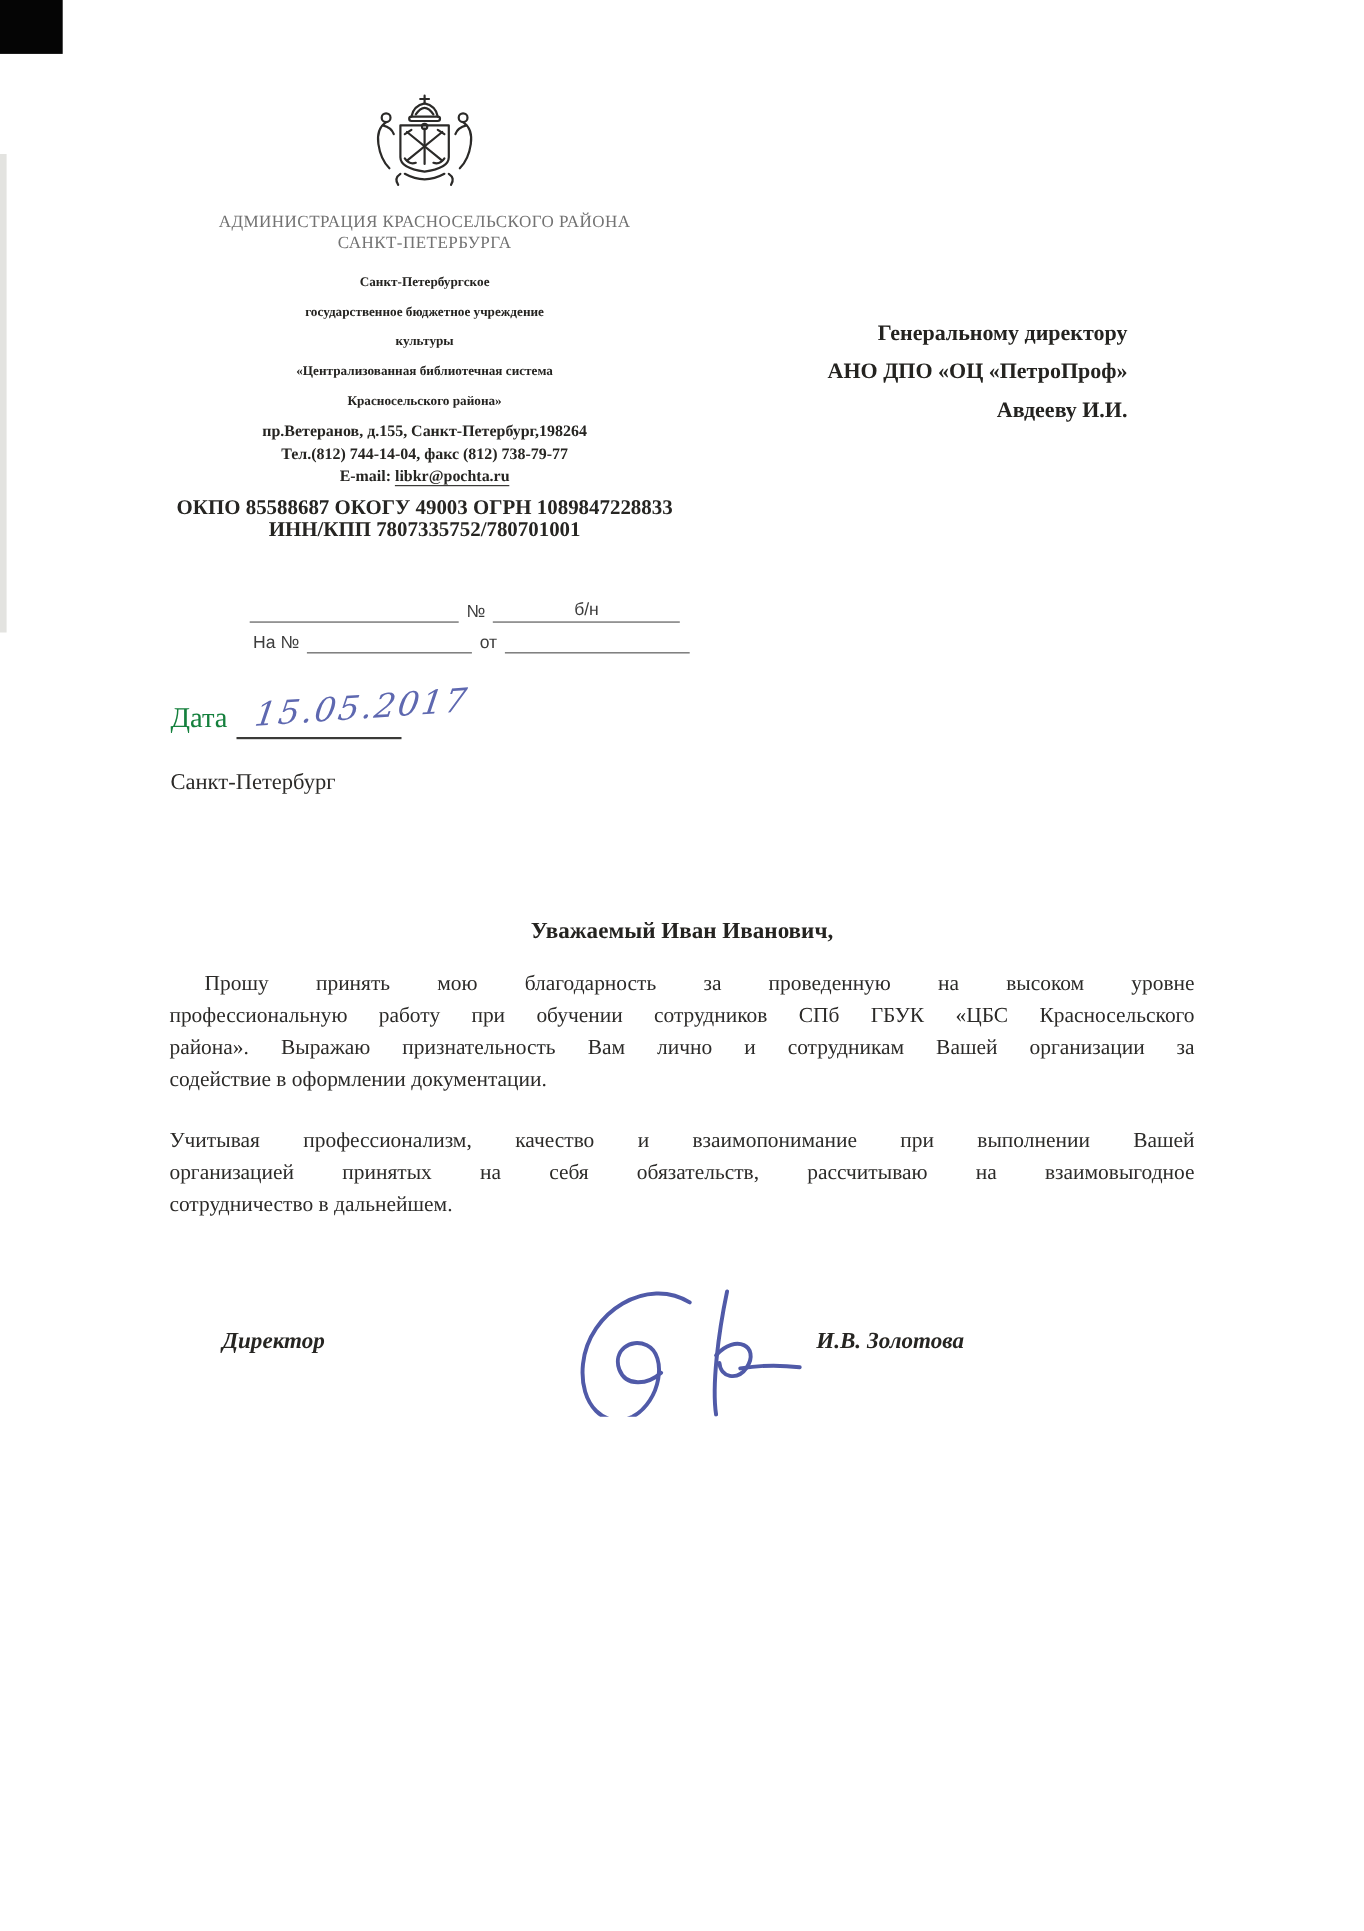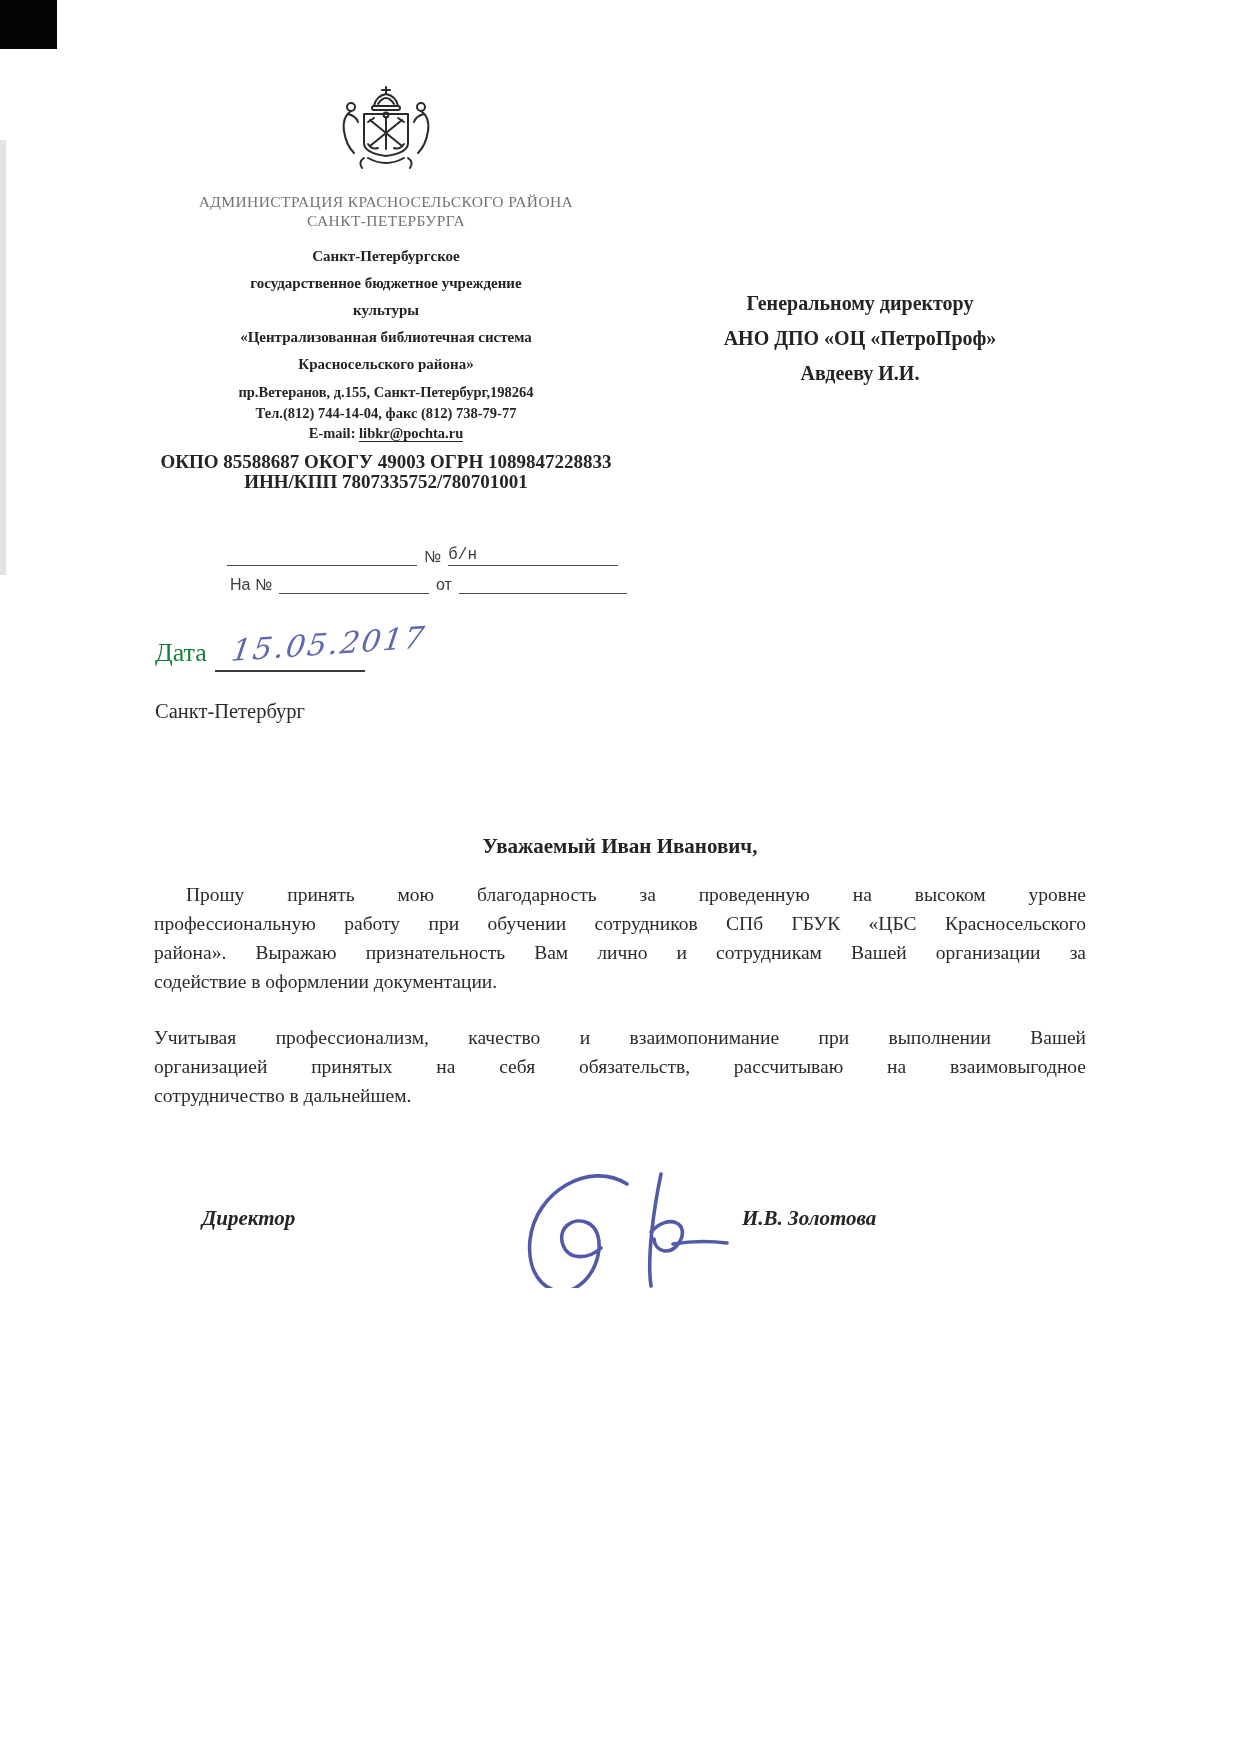--- a/index.html
+++ b/index.html
@@ -8,35 +8,35 @@
     font-family:"Liberation Serif", serif;color:#262522;overflow:hidden;
   }
   
   .scan-corner{position:absolute;left:0;top:0;width:57px;height:49px;background:#050505;}
   .scan-edge{position:absolute;left:0;top:140px;width:6px;height:435px;background:#e3e3e0;}
 
   
   .lh{position:absolute;left:150px;width:472px;text-align:center;}
   .coat{top:84px;height:94px;display:flex;justify-content:center;}
   .admin{top:192px;font-size:15.5px;line-height:19px;letter-spacing:.4px;color:#737373;}
-  .org{top:243px;font-size:15px;line-height:27px;font-weight:bold;color:#242320;}
+  .org{top:243px;font-size:12px;line-height:27px;font-weight:bold;color:#242320;}
   .addr{top:382px;font-size:14.5px;line-height:20.5px;font-weight:bold;}
   .codes{top:452px;font-size:19px;line-height:20px;font-weight:bold;}
   .email-underline{border-bottom:1.5px solid #262522;}
 
   
-  .recipient{position:absolute;left:695px;top:286px;width:330px;text-align:center;
+  .recipient{position:absolute;left:695px;top:286px;width:330px;text-align:right;
     font-weight:bold;font-size:20px;line-height:35px;color:#242320;}
 
   
   .refline{position:absolute;font-family:"Liberation Sans", sans-serif;
     font-size:16px;color:#3d3d3d;display:flex;align-items:flex-end;}
   .ref1{left:227px;top:546px;}
   .ref2{left:230px;top:574px;}
-  .uline{display:inline-block;border-bottom:1.6px solid #4c4c4c;height:19px;font-family:Liberation Mono, monospace;}
+  .uline{display:inline-block;border-bottom:1.6px solid #4c4c4c;height:19px;text-align:center;}
   .reflabel{margin:0 7px;}
 
   
   .date-row{position:absolute;left:155px;top:638px;}
   .date-label{font-size:26px;color:#15803d;margin-top:16px;}
   .date-hand{position:absolute;left:78px;top:-12px;width:200px;
     font-family:"DejaVu Serif", serif;font-style:italic;font-size:30px;
     color:#5e68b0;letter-spacing:2px;transform:skewX(-12deg) rotate(-4deg);white-space:nowrap;}
   .date-underline{position:absolute;left:60px;top:32px;width:150px;height:2px;background:#3a3a38;}
   .city{position:absolute;left:155px;top:700px;font-size:20.5px;color:#2b2a28;}

